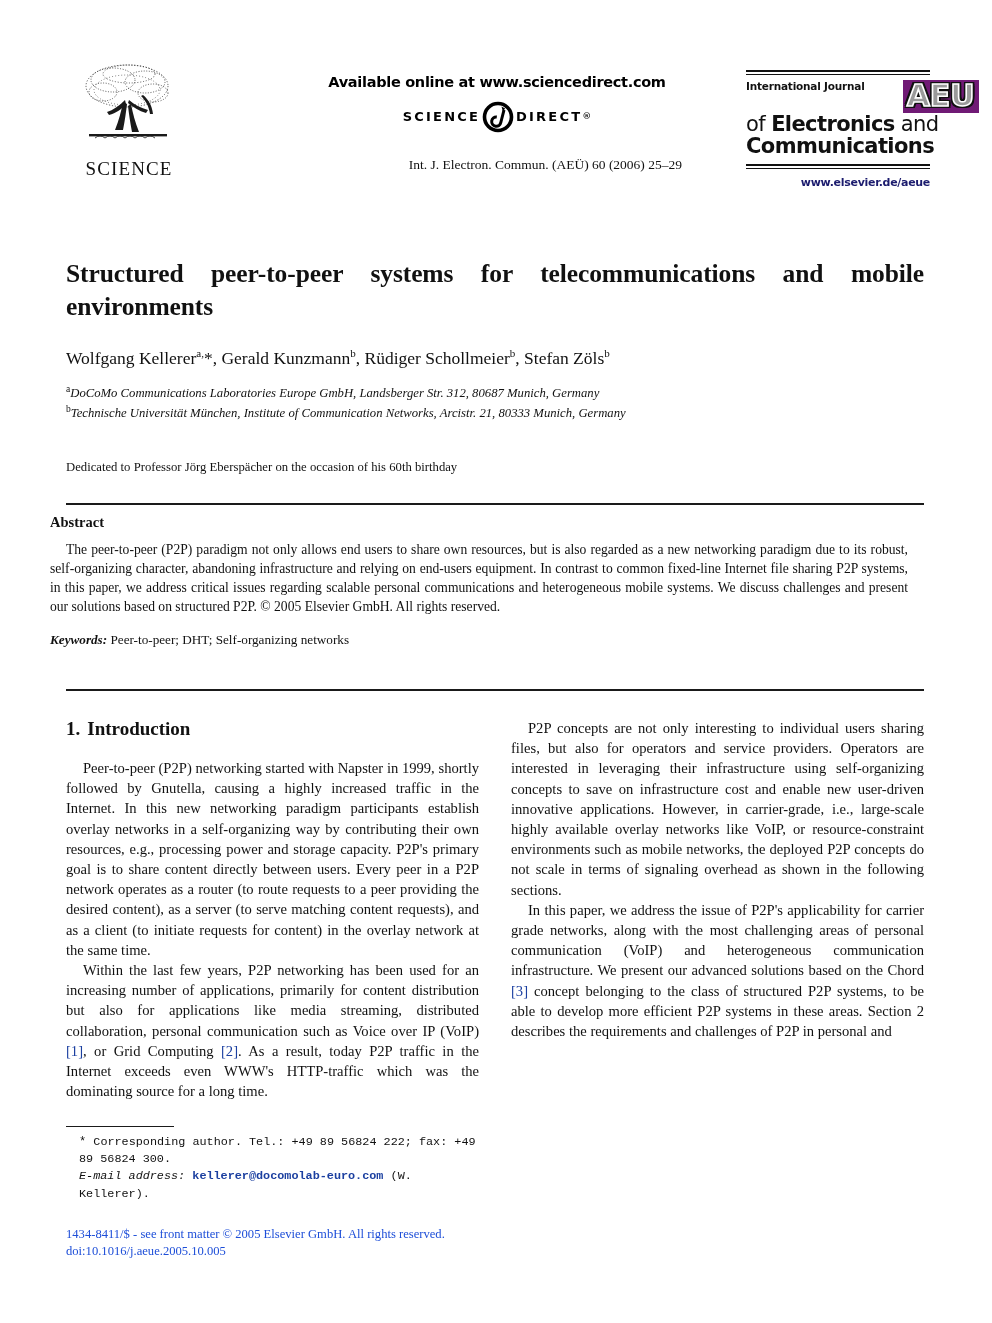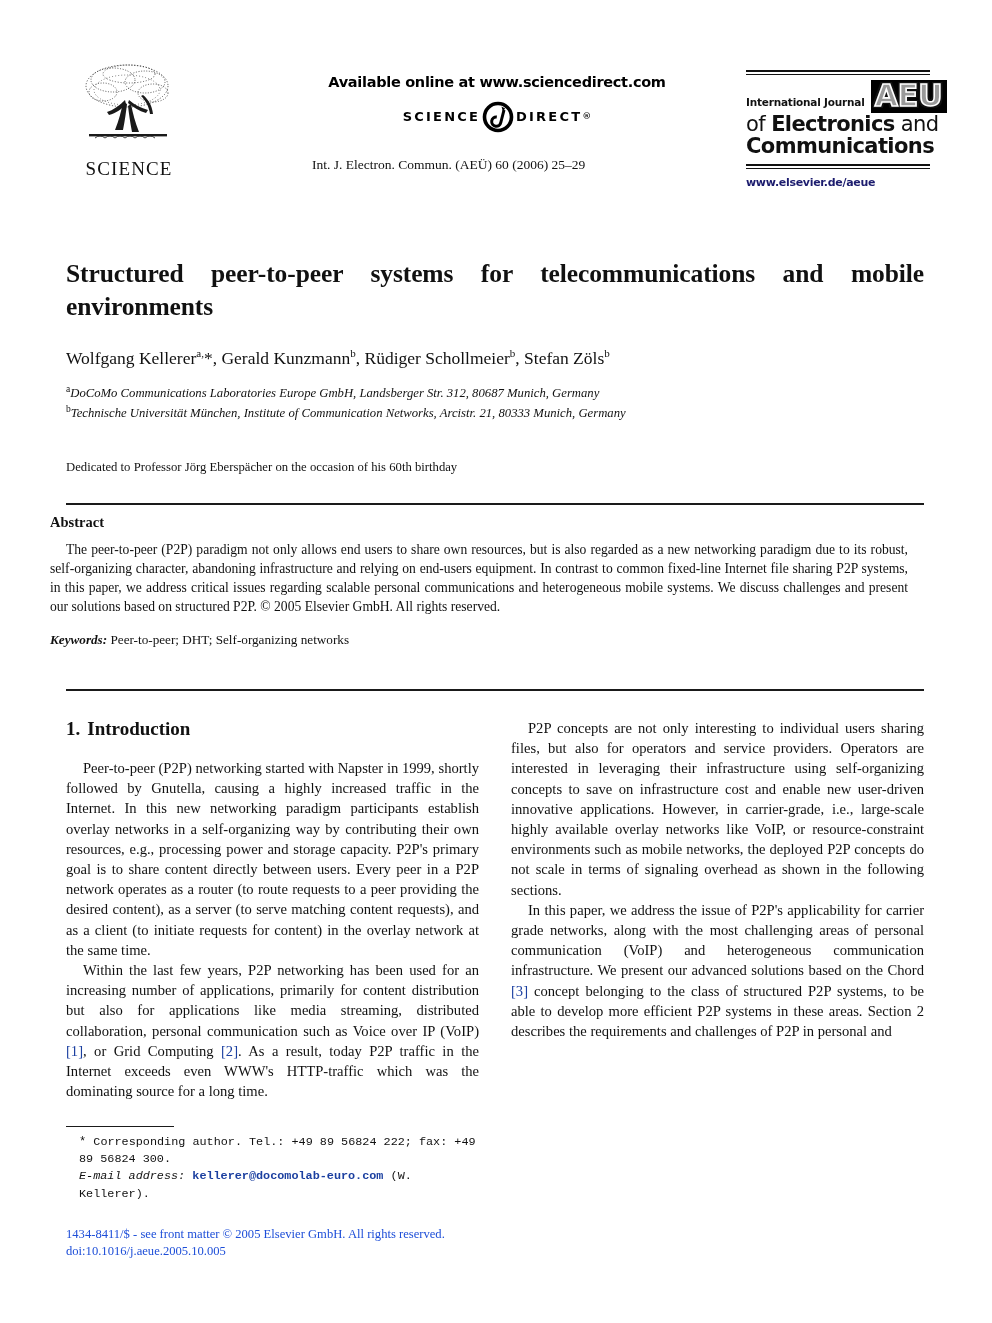--- a/index.html
+++ b/index.html
@@ -91,21 +91,21 @@
     font-family: "DejaVu Sans", sans-serif;
     font-size: 9px;
     vertical-align: super;
     font-weight: bold;
   }
   .journal-ref {
     position: absolute;
     left: 250px;
     top: 105px;
     width: 370px;
-    text-align: left;
+    text-align: right;
     font-family: "Liberation Serif", serif;
     font-size: 13.5px;
     color: #111;
     white-space: nowrap;
   }
 
   
   .aeu-block {
     position: absolute;
     right: 0;
@@ -116,35 +116,35 @@
     border-top: 2.5px solid #111;
     border-bottom: 1.5px solid #111;
     height: 2px;
   }
   .aeu-body {
     padding: 5px 0 3px 0;
     position: relative;
   }
   .aeu-row1 {
     display: flex;
-    align-items: flex-end;
     justify-content: flex-start;
+    gap: 32px;
   }
   .aeu-intl {
     font-family: "DejaVu Sans", sans-serif;
     font-size: 10.5px;
     font-weight: bold;
     color: #111;
     white-space: nowrap;
     letter-spacing: -0.2px;
     padding-bottom: 5px;
   }
   .aeu-badge {
     margin-left: 6px;
-    background: #000000;
+    background: #701a75;
     padding: 1px 4px 2px 4px;
     line-height: 1;
   }
   .aeu-badge-text {
     font-family: "DejaVu Sans", sans-serif;
     font-size: 30px;
     font-weight: bold;
     letter-spacing: 0px;
     color: #9a9a9a;
     -webkit-text-stroke: 1.6px #ffffff;
@@ -166,21 +166,21 @@
     font-weight: normal;
   }
   .aeu-rule-bot {
     border-top: 2.5px solid #111;
     border-bottom: 1.5px solid #111;
     height: 2px;
     margin-top: 4px;
   }
   .aeu-url {
     margin-top: 7px;
-    text-align: left;
+    text-align: right;
     font-family: "DejaVu Sans", sans-serif;
     font-size: 11px;
     font-weight: bold;
     color: #1c1c6e;
     letter-spacing: -0.3px;
   }
 
   
   .title-block { position: absolute; left: 66px; top: 258px; width: 858px; }
   h1.title {

